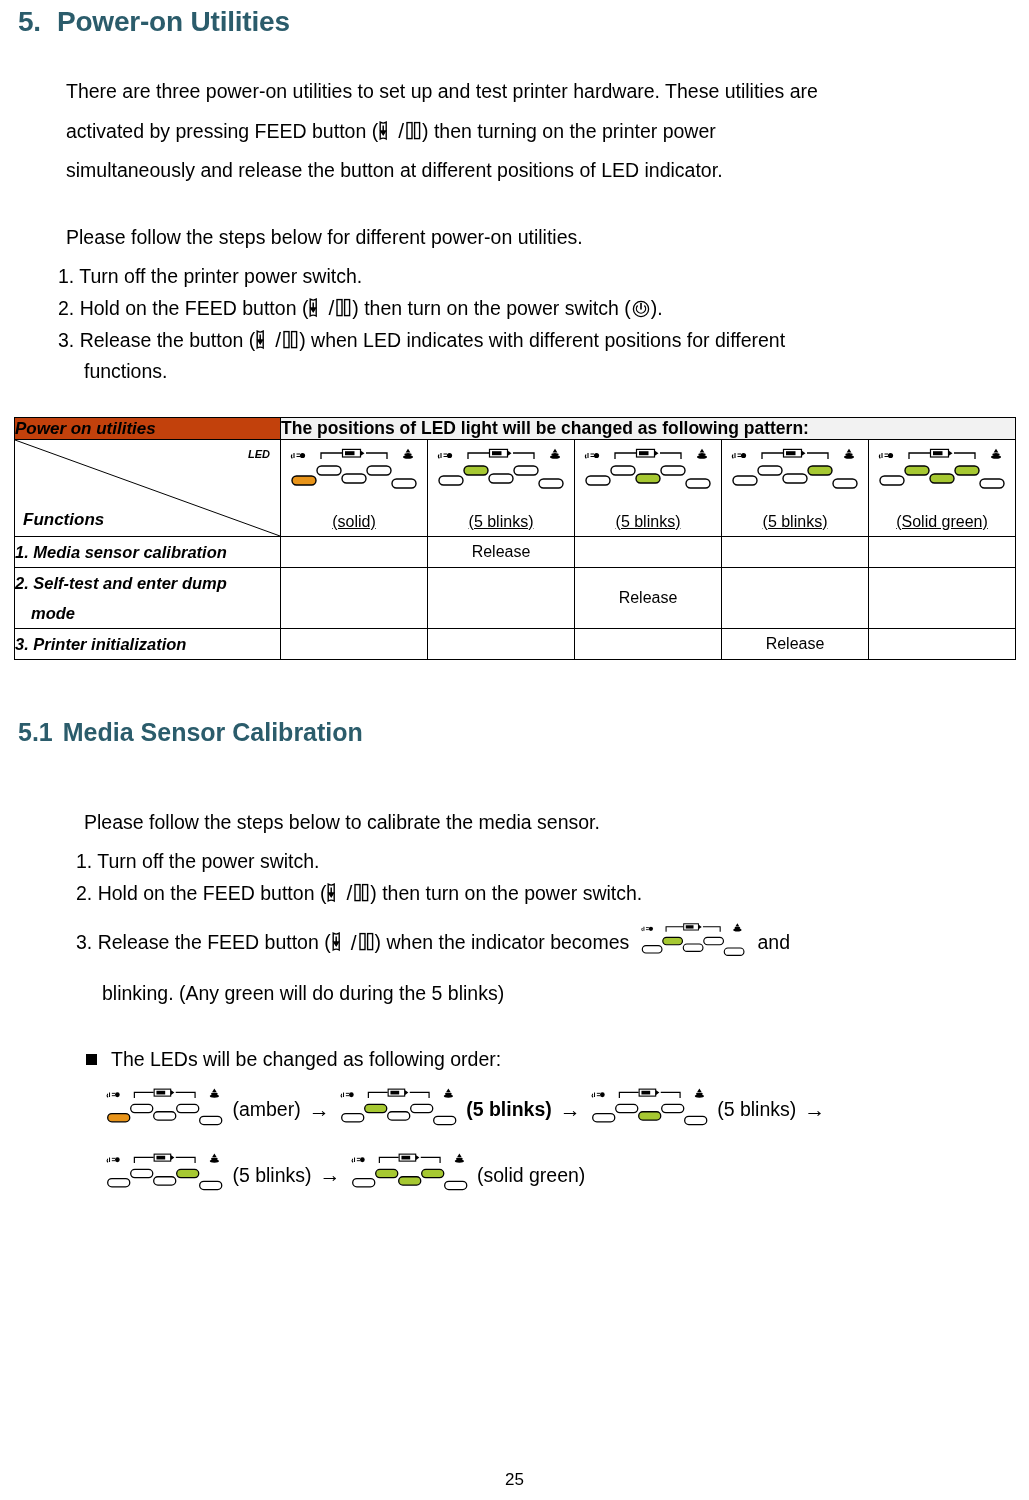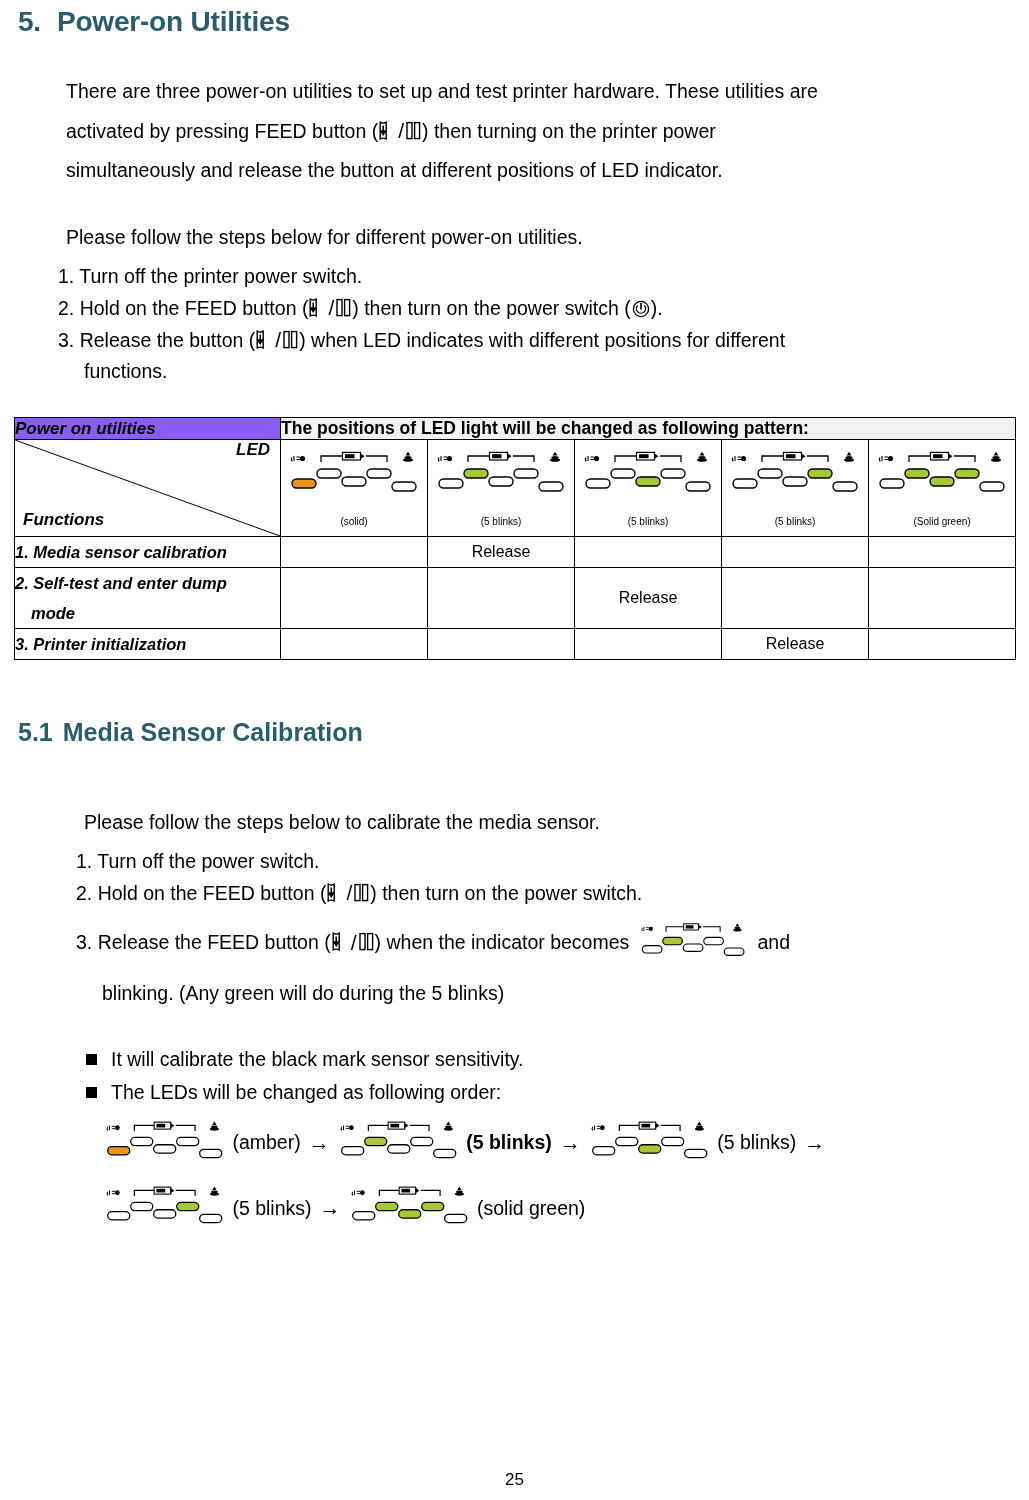--- a/index.html
+++ b/index.html
@@ -83,21 +83,21 @@
     width: 1001px;
     margin: 0 auto;
     table-layout: fixed;
   }
   table.util-table td {
     border: 1px solid #000000;
     padding: 0;
     vertical-align: middle;
   }
   .th-label {
-    background: #8b5cf6;
+    background: #c2410c;
     font-size: 17px;
     font-weight: bold;
     font-style: italic;
     padding: 8px 10px;
   }
   .th-positions {
     background: #f2f2f2;
     font-size: 17.5px;
     font-weight: bold;
     padding: 8px 10px;
@@ -109,40 +109,41 @@
   }
   .corner-cell .diag {
     position: absolute;
     inset: 0;
     width: 100%;
     height: 100%;
   }
   .corner-cell .led-word {
     position: absolute;
     right: 10px;
-    top: 0;
-    font-size: 17px;
+    top: 8px;
+    font-size: 11px;
     font-weight: bold;
     font-style: italic;
   }
   .corner-cell .fn-word {
     position: absolute;
     left: 8px;
     bottom: 6px;
     font-size: 17px;
     font-weight: bold;
     font-style: italic;
   }
   .led-cell {
     text-align: center;
     padding: 6px 2px 5px 2px;
   }
   .led-cell .cap {
-    font-size: 10px;
+    font-size: 16px;
     margin-top: 15px;
+    text-decoration: underline;
   }
   .fn-cell {
     font-size: 16.5px;
     font-weight: bold;
     font-style: italic;
     padding: 7px 6px 7px 4px;
     line-height: 30px;
   }
   .fn-cell .cont { display: block; padding-left: 16px; }
   .rel-cell {
@@ -552,24 +553,20 @@
     </p>
     <div style="height:14px"></div>
     <p class="step-cont">blinking. (Any green will do during the 5 blinks)</p>
   </div>
 
   <div style="height:34px"></div>
 
   <div class="bullets">
     <div class="bullet-row">
       <span class="sq"></span>
-      <span>It will calibrate the black mark sensor sensitivity.</span>
-    </div>
-    <div class="bullet-row">
-      <span class="sq"></span>
       <span>The LEDs will be changed as following order:</span>
     </div>
   </div>
 
   <div style="height:10px"></div>
 
   <div class="seq">
     <span class="led-fig">
         <svg width="121.44000000000001" height="47.84" viewBox="0 0 132 52">
           <g stroke="#000" stroke-width="1" fill="none">

